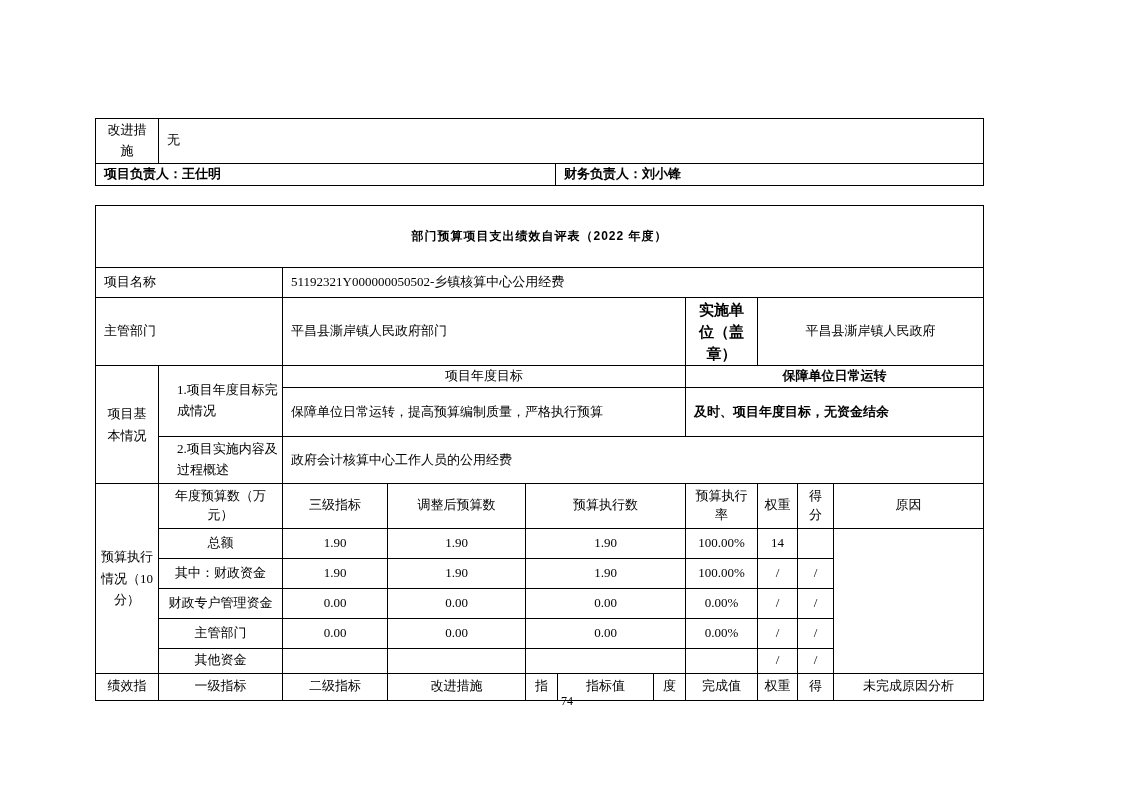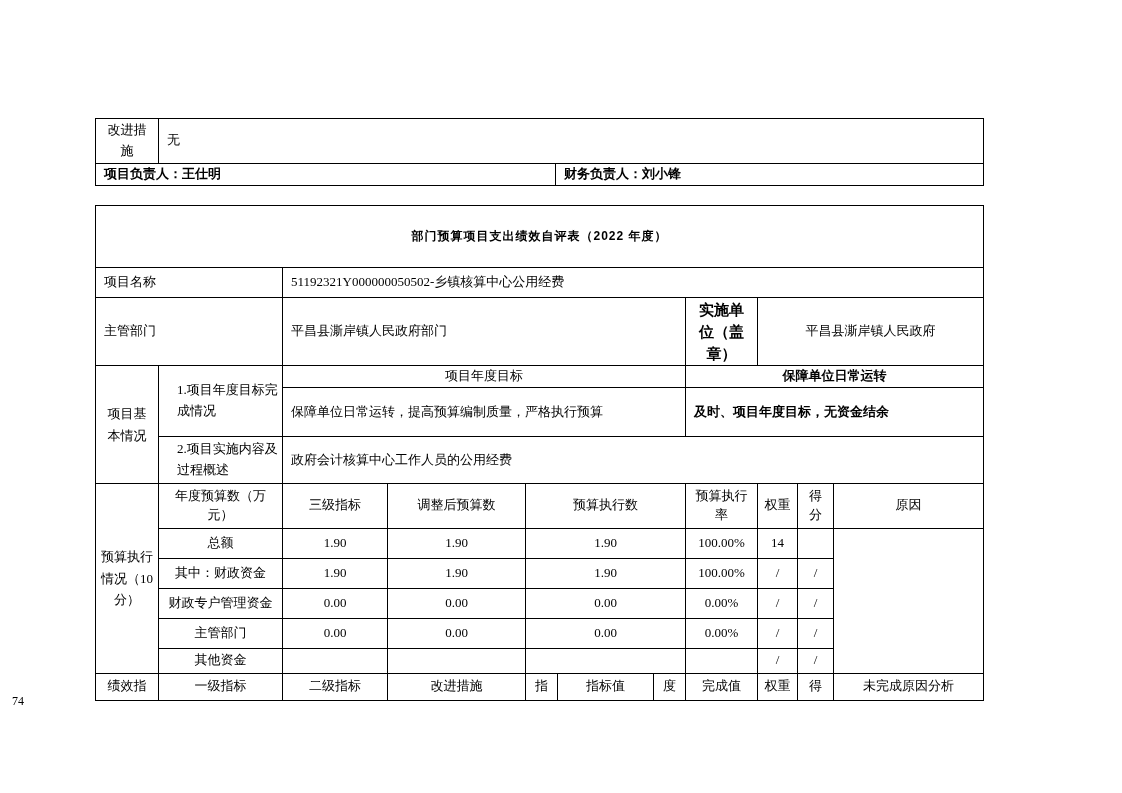--- a/index.html
+++ b/index.html
@@ -36,21 +36,21 @@
   }
   .improve-label { padding:1px 9px; line-height:1.6; }
   .outer-label   { line-height:1.65; }
   .basic-label   { padding:1px 7px;text-align:center; }
   .budget-label  { padding:1px 5px; }
   .goal-label    { padding:2px 4px 2px 18px; line-height:1.6; }
   .wrap-narrow   { padding:1px 6px; }  
   .wrap-score    { padding:1px 8px; }  
   .page-number {
     position:absolute; top:694px; left:0; width:100%;
-    font-size:12px;padding-left:12px;
+    text-align:center; font-size:12px;padding-left:12px;
   }
 </style>
 </head>
 <body>
 
 <div class="page">
 
   <table class="top-table">
     <colgroup>
       <col style="width:63px">

